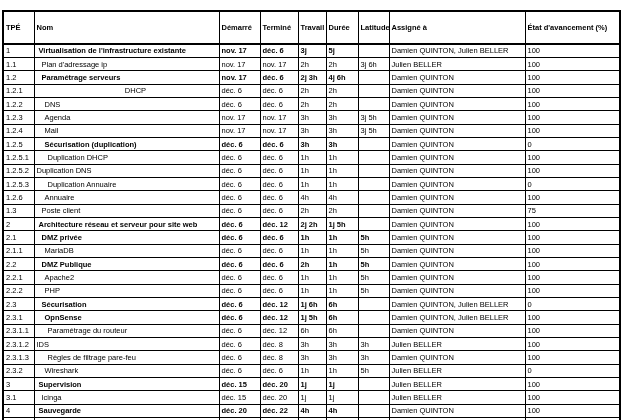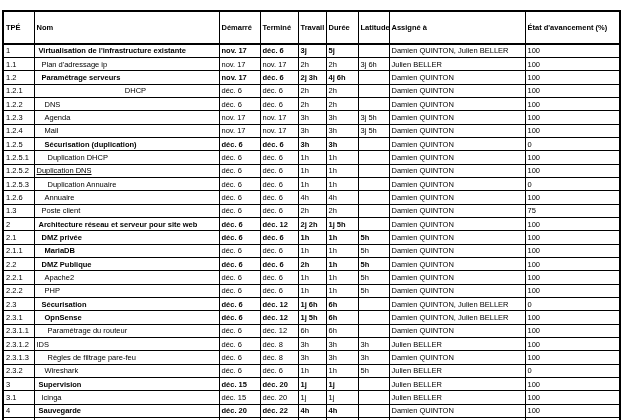--- a/index.html
+++ b/index.html
@@ -159,21 +159,21 @@
           <td>déc. 6</td>
           <td>déc. 6</td>
           <td>1h</td>
           <td>1h</td>
           <td></td>
           <td>Damien QUINTON</td>
           <td>100</td>
         </tr>
         <tr class="">
           <td>1.2.5.2</td>
-          <td style=" text-decoration: underline;">Duplication DNS</td>
+          <td style="">Duplication DNS</td>
           <td>déc. 6</td>
           <td>déc. 6</td>
           <td>1h</td>
           <td>1h</td>
           <td></td>
           <td>Damien QUINTON</td>
           <td>100</td>
         </tr>
         <tr class="">
           <td>1.2.5.3</td>
@@ -225,21 +225,21 @@
           <td>déc. 6</td>
           <td>déc. 6</td>
           <td>1h</td>
           <td>1h</td>
           <td>5h</td>
           <td>Damien QUINTON</td>
           <td>100</td>
         </tr>
         <tr class="">
           <td>2.1.1</td>
-          <td style="padding-left: 10px; font-weight: bold;">MariaDB</td>
+          <td style="padding-left: 10px;">MariaDB</td>
           <td>déc. 6</td>
           <td>déc. 6</td>
           <td>1h</td>
           <td>1h</td>
           <td>5h</td>
           <td>Damien QUINTON</td>
           <td>100</td>
         </tr>
         <tr class="summary">
           <td>2.2</td>

